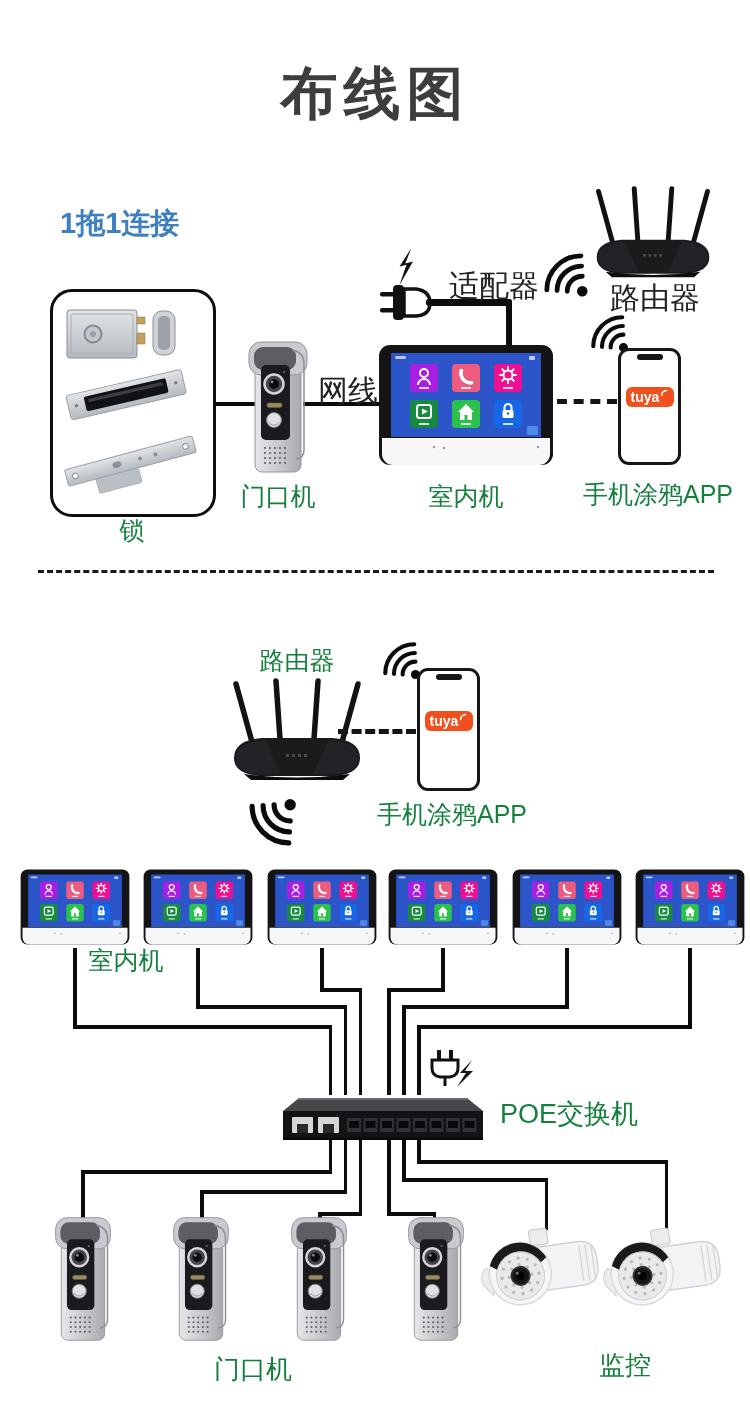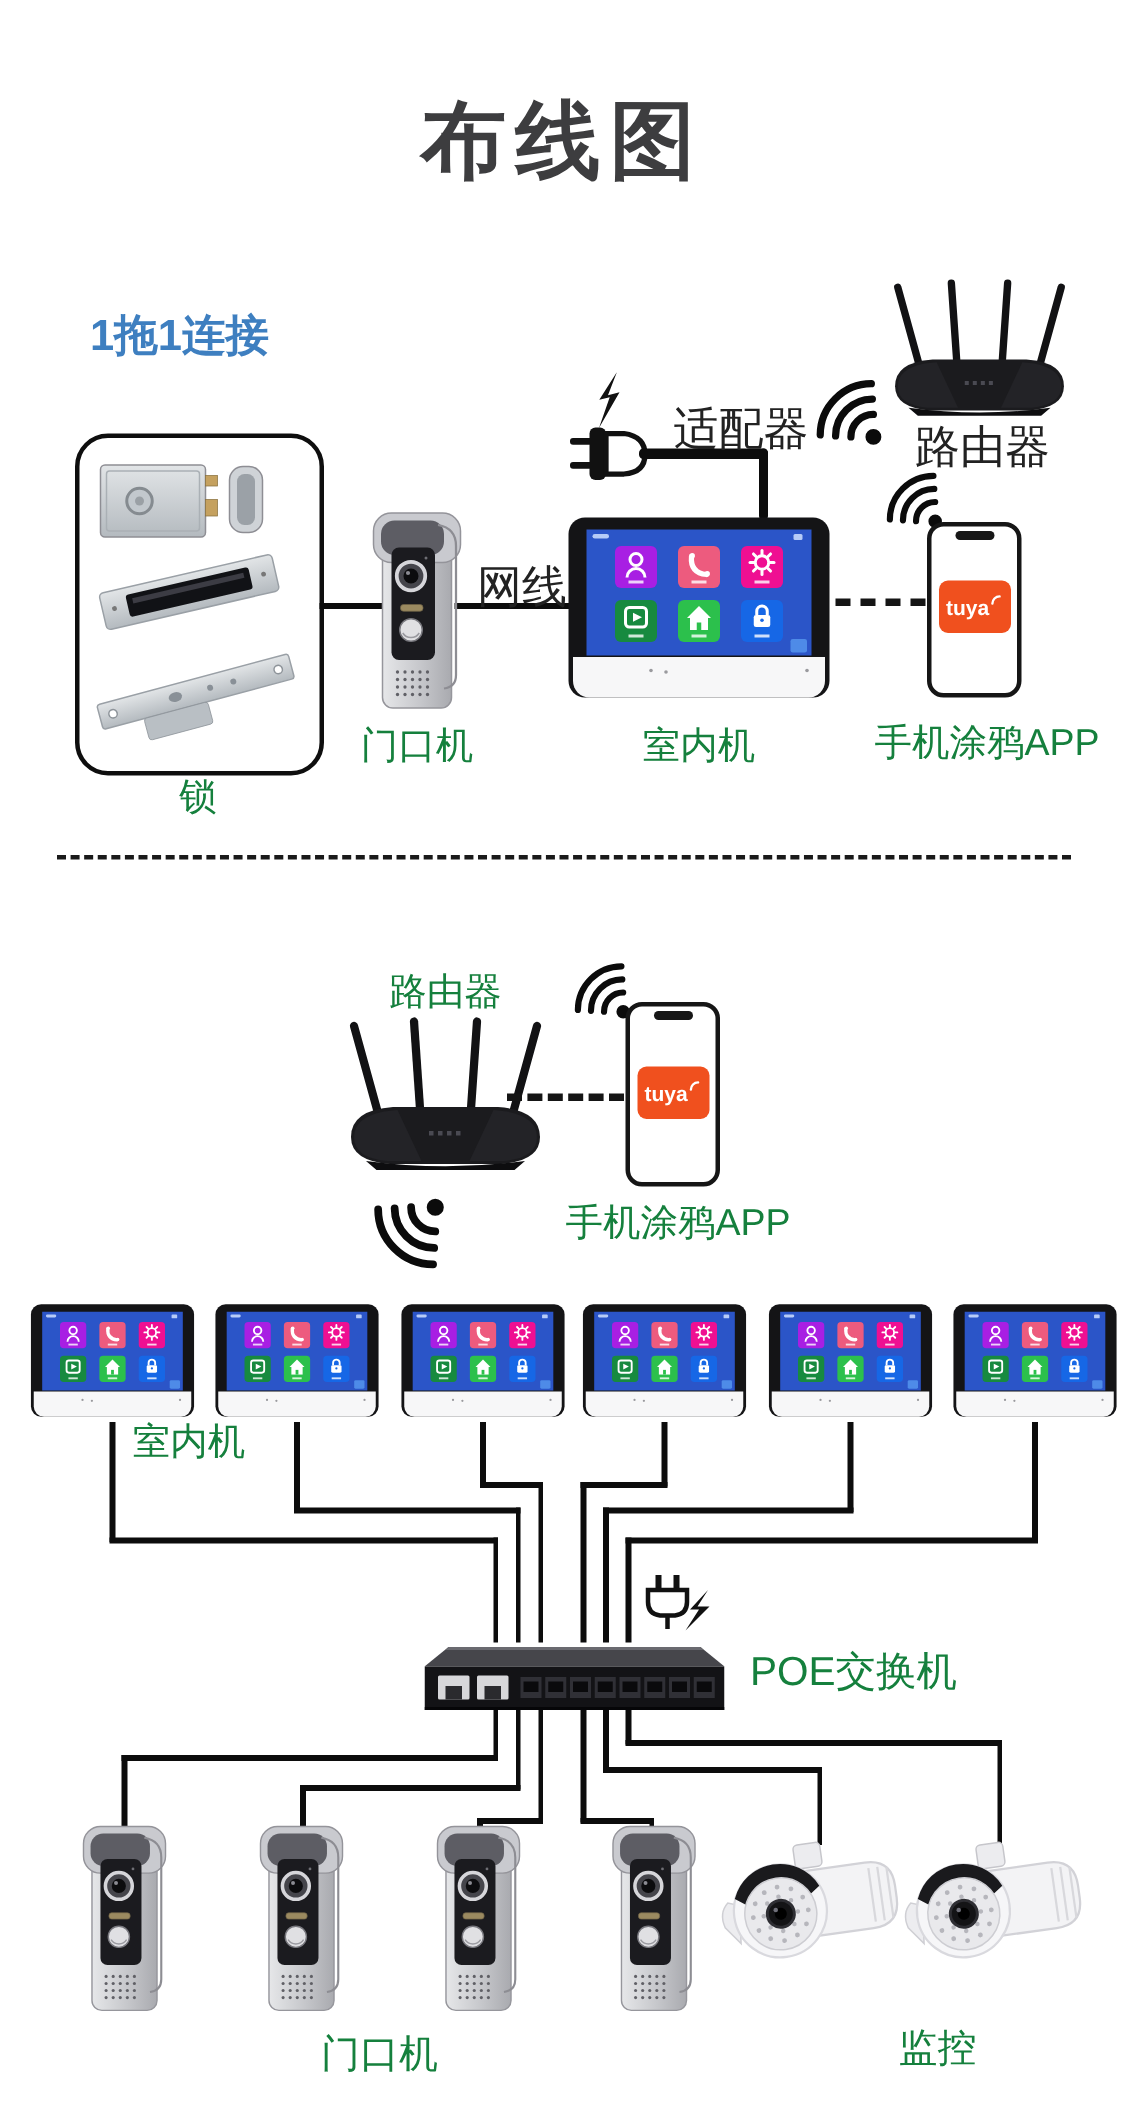--- a/index.html
+++ b/index.html
@@ -16,21 +16,21 @@
     font-size:57px;font-weight:700;color:#3d3d3f;letter-spacing:6px;}
   .heading{position:absolute;font-size:29px;font-weight:700;color:#3e7fc0;}
   .label{position:absolute;font-size:25px;color:#15803d;text-align:center;}
   .label-sm{position:absolute;font-size:30px;color:#222;text-align:center;}
   .lockbox{position:absolute;left:50px;top:289px;width:160px;height:222px;
     border:3.5px solid #0e0e0e;border-radius:22px;background:#fff;}
   .phone{position:absolute;background:#fff;border:3.5px solid #161616;border-radius:11px;}
   .phone .notch{position:absolute;top:3px;left:50%;transform:translateX(-50%);
     width:26px;height:6px;background:#161616;border-radius:3px;}
   .tuya-badge{position:absolute;top:36px;left:50%;transform:translateX(-50%);
-    width:48px;height:35px;background:#f0501e;border-radius:6px;color:#fff;
+    width:48px;height:20px;background:#f0501e;border-radius:6px;color:#fff;
     display:flex;align-items:center;justify-content:center;font-weight:700;font-size:14px;}
   .tuya-badge .arc{margin-left:1px;margin-bottom:9px;}
   .wifi{position:absolute;}
   svg{display:block;}
 </style>
 </head>
 <body>
 
 <div class="canvas">
 

